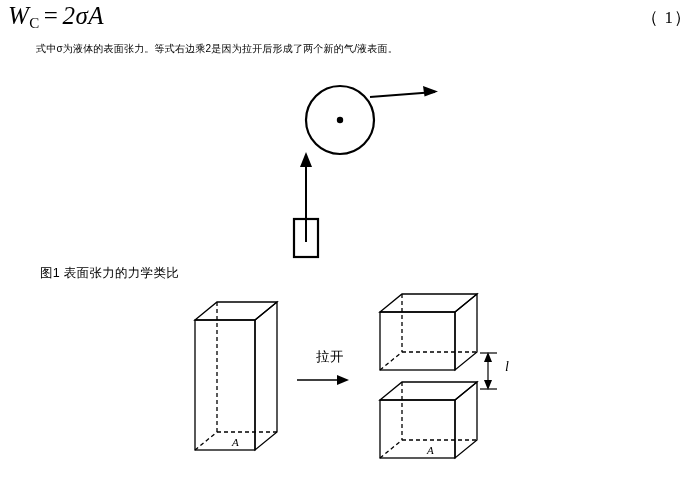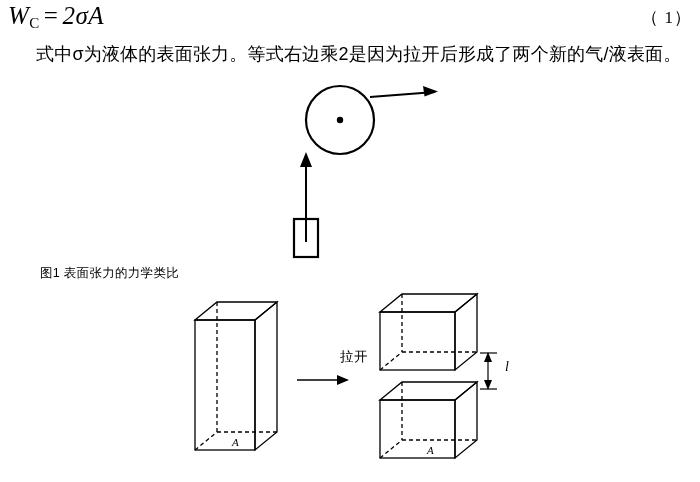--- a/index.html
+++ b/index.html
@@ -51,21 +51,21 @@
     right: 0;
     top: 4px;
     font-family: "Liberation Serif", serif;
     font-size: 17px;
     letter-spacing: 1px;
   }
   .body-text {
     position: absolute;
     left: 36px;
     top: 42px;
-    font-size: 18px;
+    font-size: 10px;
     font-family: "Liberation Sans", sans-serif;
     white-space: nowrap;
     letter-spacing: 0.2px;
   }
   .caption1 {
     position: absolute;
     left: 40px;
     top: 265px;
     font-size: 12.5px;
     letter-spacing: 0.3px;
@@ -84,21 +84,20 @@
     top: 290px;
     width: 360px;
     height: 185px;
   }
   .pull-label {
     position: absolute;
     left: 316px;
     top: 348px;
     font-size: 13.5px;
     letter-spacing: 0.5px;
-    margin-left: 24px;
   }
   .len-label {
     position: absolute;
     left: 505px;
     top: 359px;
     font-family: "Liberation Serif", serif;
     font-style: italic;
     font-size: 14px;
   }
   svg { display: block; overflow: visible; }

